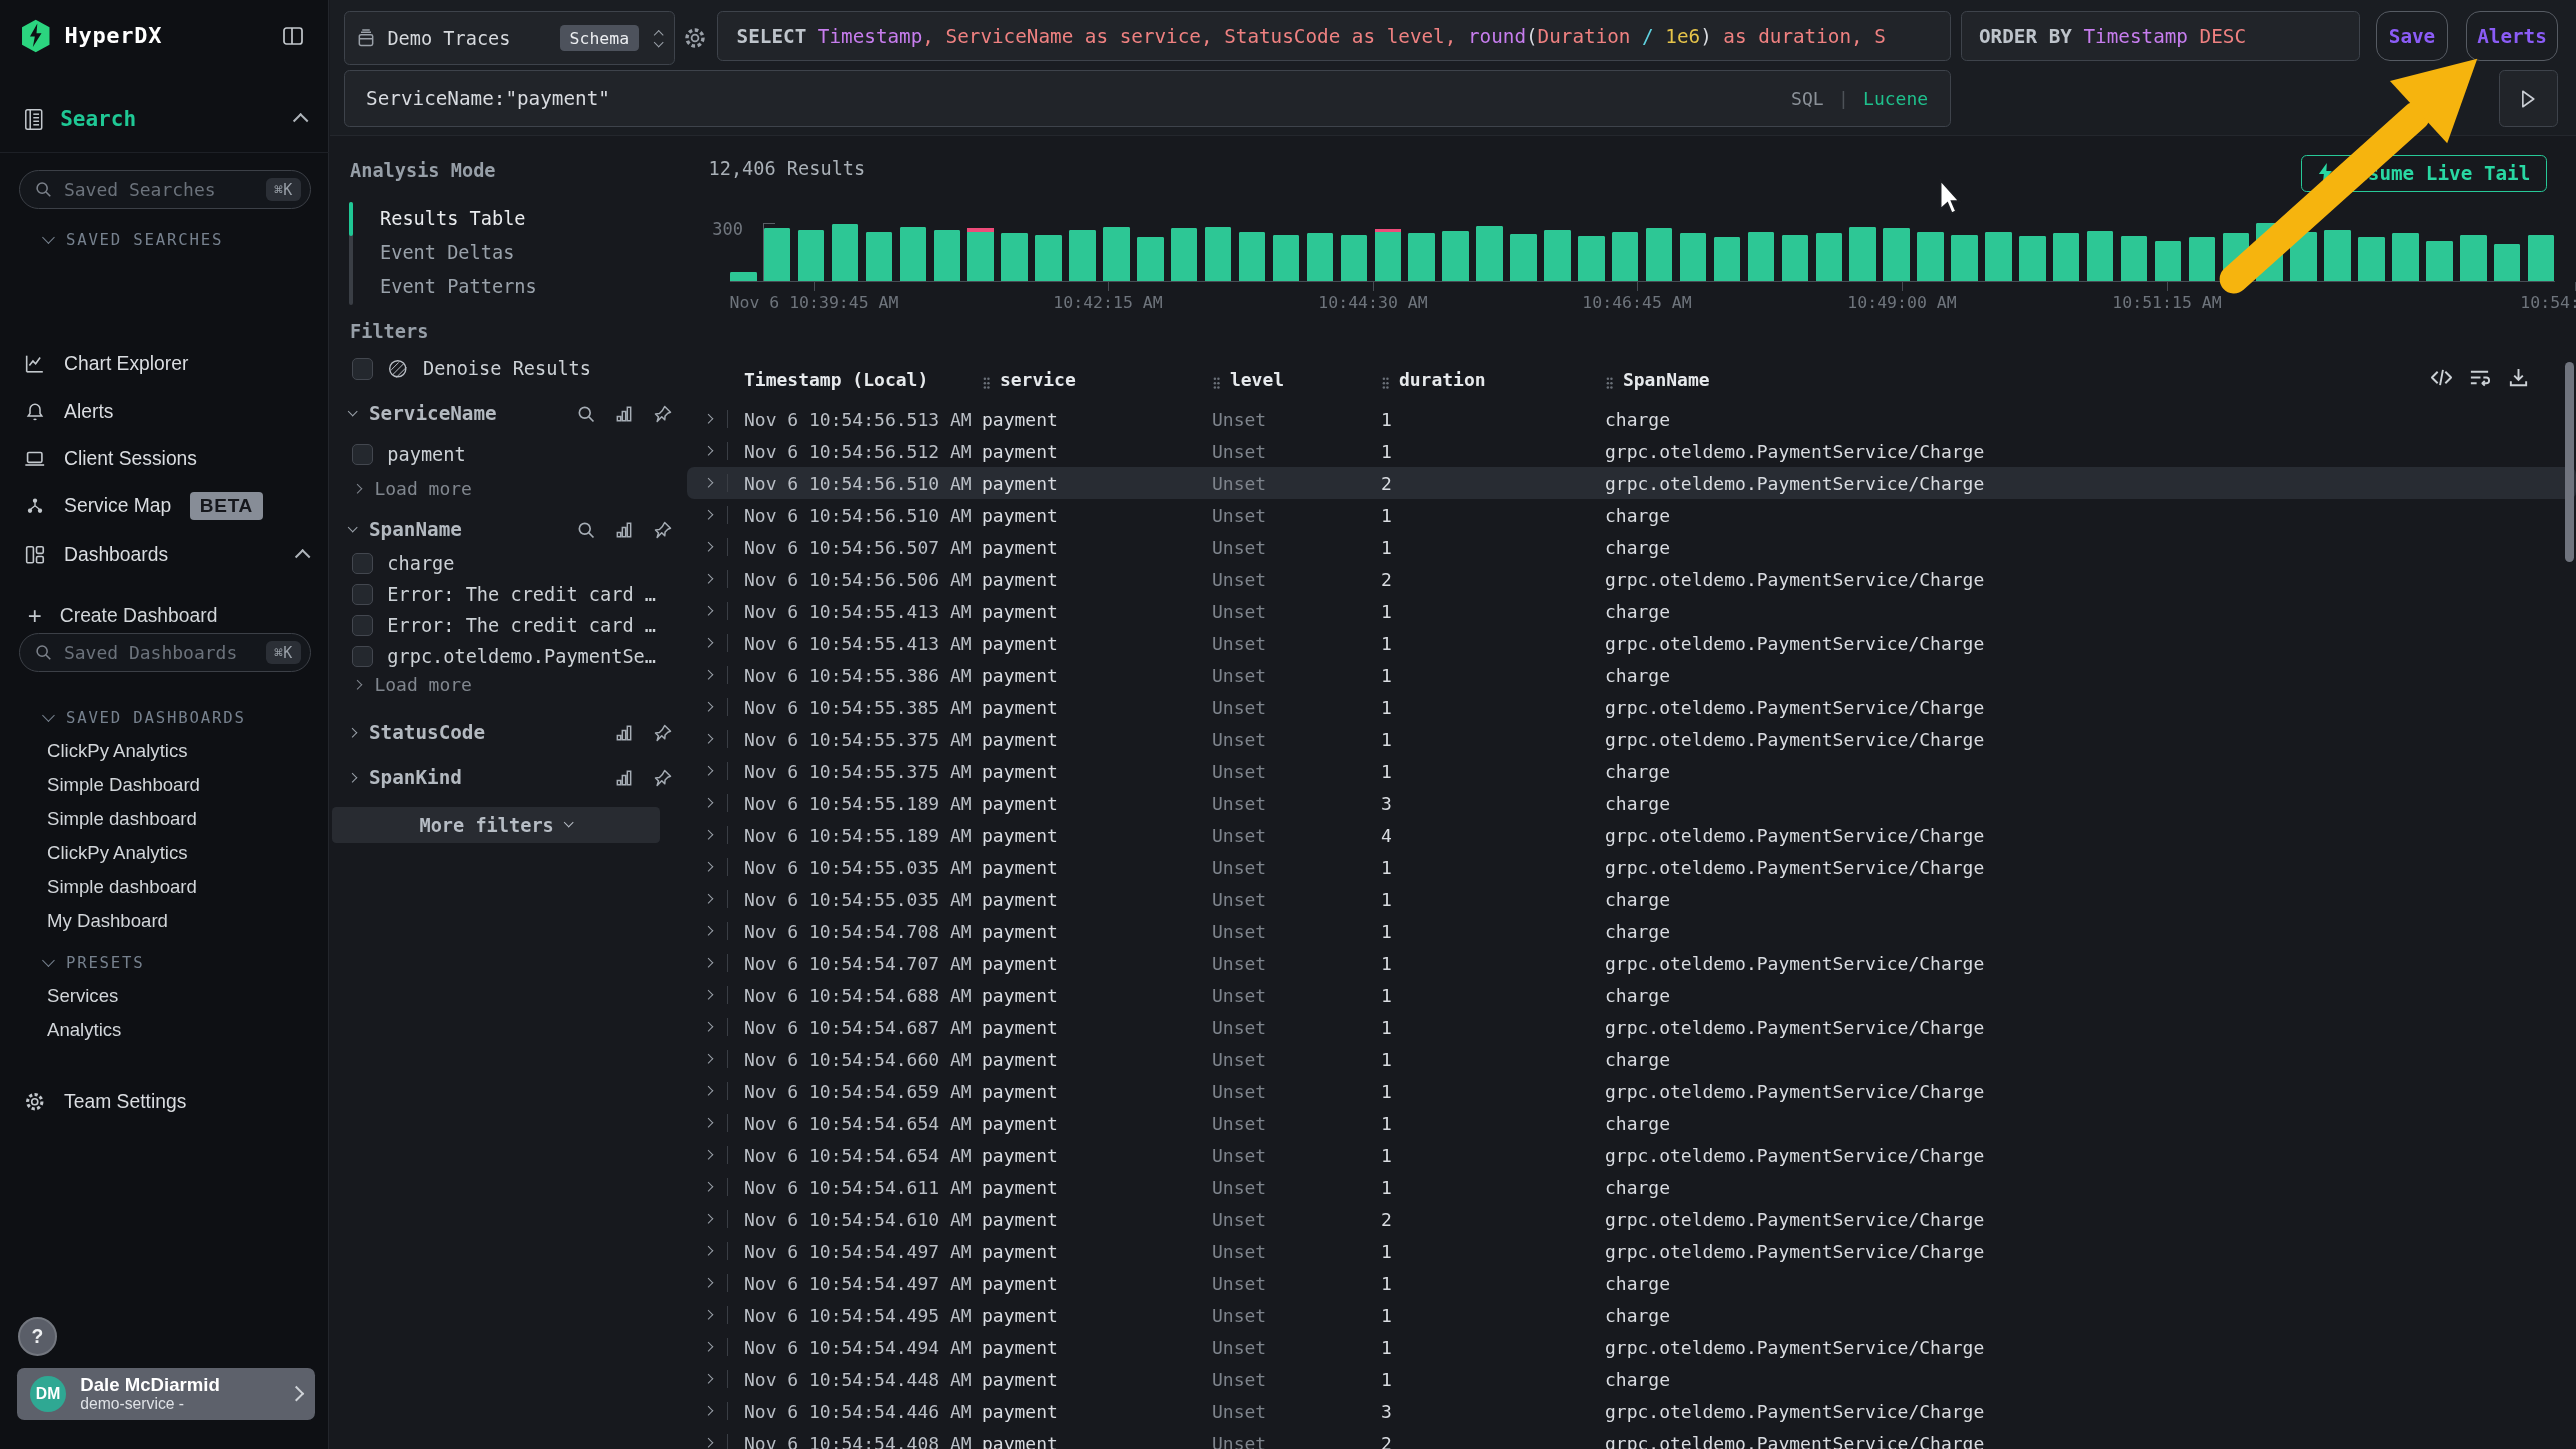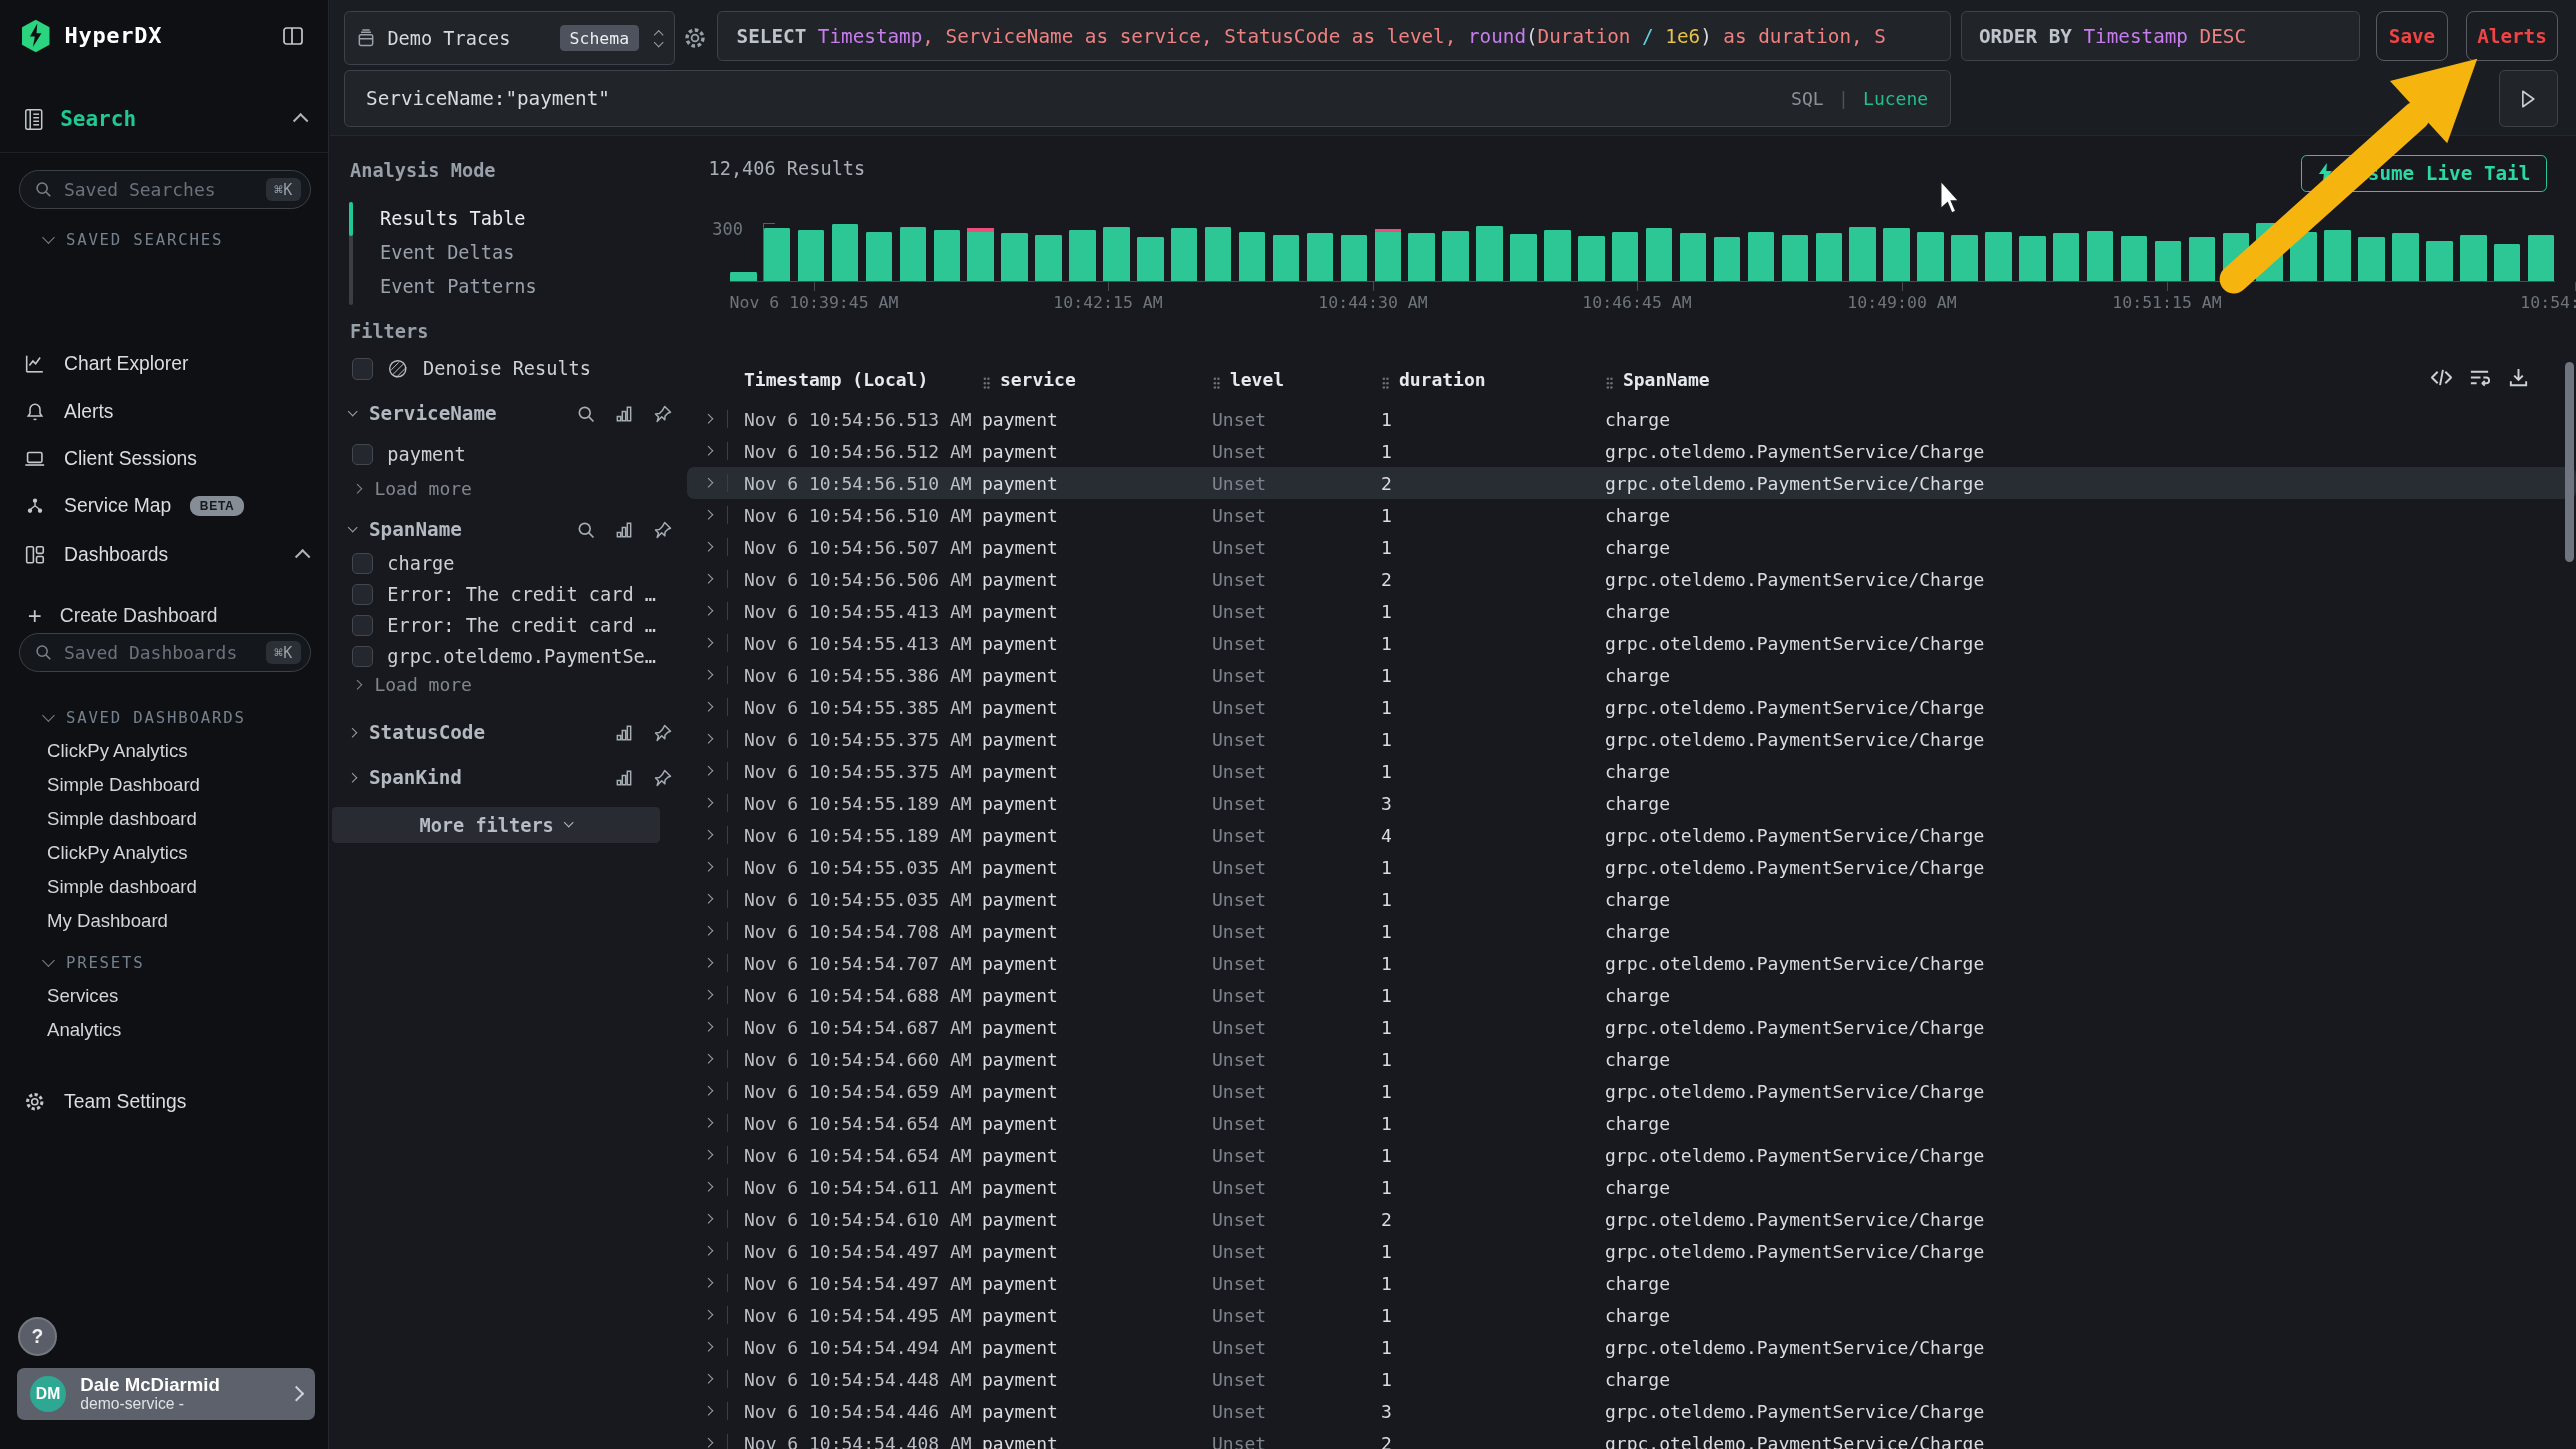--- a/index.html
+++ b/index.html
@@ -37,21 +37,21 @@
 
   .sb-seclabel{position:absolute;left:44px;display:flex;align-items:center;gap:13px;color:#76818e;font-size:15.7px;letter-spacing:1.8px}
   .sb-seclabel .chev{border-width:1.8px;width:7.9px;height:7.9px}
 
   .sb-list{position:absolute;left:47px;right:14.3px;display:flex;flex-direction:column}
   .sb-list .sb-item{height:34px;line-height:34px;font-size:18.6px;color:#d2d6da;position:relative;white-space:nowrap}
   .sb-item .bellwrap{position:absolute;right:13px;top:5.7px;color:#f25d5d}
 
   .sb-nav{position:absolute;left:24px;right:20px;display:flex;align-items:center;gap:18.6px;height:31.5px;color:#dadde1;font-size:19.3px}
   .sb-nav .nicon{color:#c3c8cd;width:21.5px;display:flex;justify-content:center}
-  .sb-nav .badge{background:#878d97;color:#15171c;font-weight:bold;font-size:12px;padding:2.9px 10px;border-radius:9px;letter-spacing:0.7px}
+  .sb-nav .badge{background:#878d97;color:#15171c;font-weight:bold;font-size:19px;padding:2.9px 10px;border-radius:4px;letter-spacing:0.7px}
   .sb-nav .chev{margin-left:auto;color:#aeb4ba}
 
   .sb-help{position:absolute;left:18px;top:1317px;width:39px;height:39px;border-radius:50%;background:#5a5e68;border:2.1px solid #73777f;
            box-sizing:border-box;display:flex;align-items:center;justify-content:center;color:#eef0f2;font-size:19.3px;font-weight:bold}
   .sb-user{position:absolute;left:17px;top:1368px;width:298px;height:52px;background:#5d616b;border-radius:7.2px;display:flex;align-items:center;padding:0 13px;box-sizing:border-box;gap:14.3px}
   .avatar{width:36px;height:36px;border-radius:50%;background:#2fa893;color:#fff;display:flex;align-items:center;justify-content:center;font-size:15.7px;font-weight:bold;flex:none}
   .sb-user .uname{font-size:18.6px;font-weight:bold;color:#ffffff;line-height:21.5px}
   .sb-user .usub{font-size:15.7px;color:#dfe2e6;line-height:18.6px}
   .sb-user .chev{margin-left:auto;color:#cfd3d8}
 
@@ -64,21 +64,21 @@
   #gear-top{position:absolute;left:353px;top:26px;color:#9aa0a8}
   #sql-editor{left:387px;top:11.4px;width:1234px;height:50px;padding:0 18.6px;font-size:19.3px;white-space:pre}
   #orderby{left:1631px;top:11.4px;width:399px;height:50px;padding:0 17px;font-size:19.3px;white-space:pre}
   .tok.kw{color:#bec4cb;font-weight:bold}
   .tok.id{color:#c77dee}
   .tok.red{color:#ef8181}
   .tok.fn{color:#c77dee}
   .tok.op{color:#5fd2e0}
   .tok.num{color:#e6c44a}
   .tok.plain{color:#d8dbe0}
-  .btn{position:absolute;top:11.4px;height:50px;border:1.4px solid #565b63;border-radius:8px;background:transparent;color:#ef4444;
+  .btn{position:absolute;top:11.4px;height:50px;border:1.4px solid #565b63;border-radius:14px;background:transparent;color:#8b5cf6;
        font-weight:bold;font-size:19.3px;display:flex;align-items:center;justify-content:center;box-sizing:border-box;font-family:inherit}
   #btn-save{left:2046px;width:72px}
   #btn-alerts{left:2136px;width:92px}
   #search-input{left:13.6px;top:70px;width:1607px;height:57px;padding:0 21.5px;font-size:19.3px;color:#d8dbe0}
   #search-input .lang{margin-left:auto;display:flex;gap:14.3px;font-size:18px;align-items:center}
   .lang .sqlw{color:#8b9198}.lang .sep{color:#4d5258}.lang .luc{color:#1fc08c}
   #date-input{left:1639px;top:70px;width:501px;height:57px;padding:0 18.6px;gap:15.7px;font-size:19.3px;color:#d8dbe0}
   #btn-play{left:2169px;top:70px;width:59px;height:57px;border:1.4px solid #3e434b;border-radius:5.7px;position:absolute;display:flex;align-items:center;justify-content:center;color:#c9cdd3;background:#212429;box-sizing:border-box}
 
   

